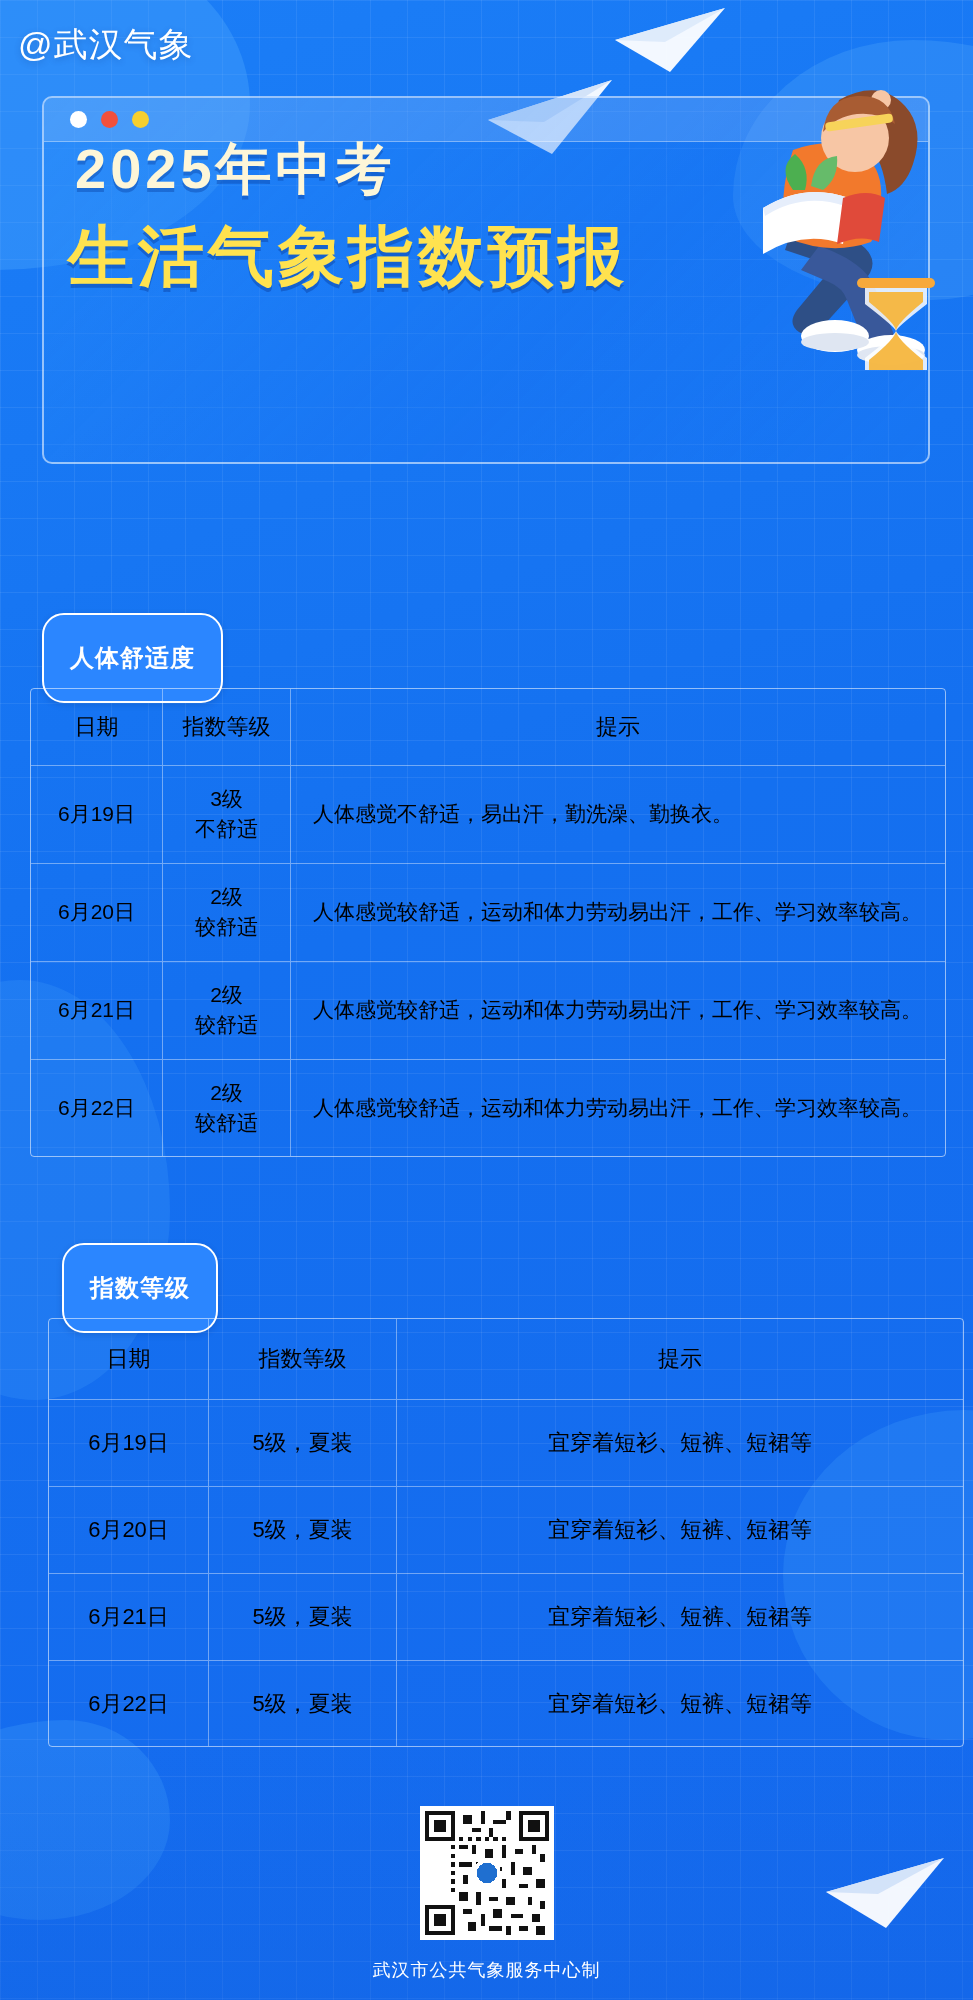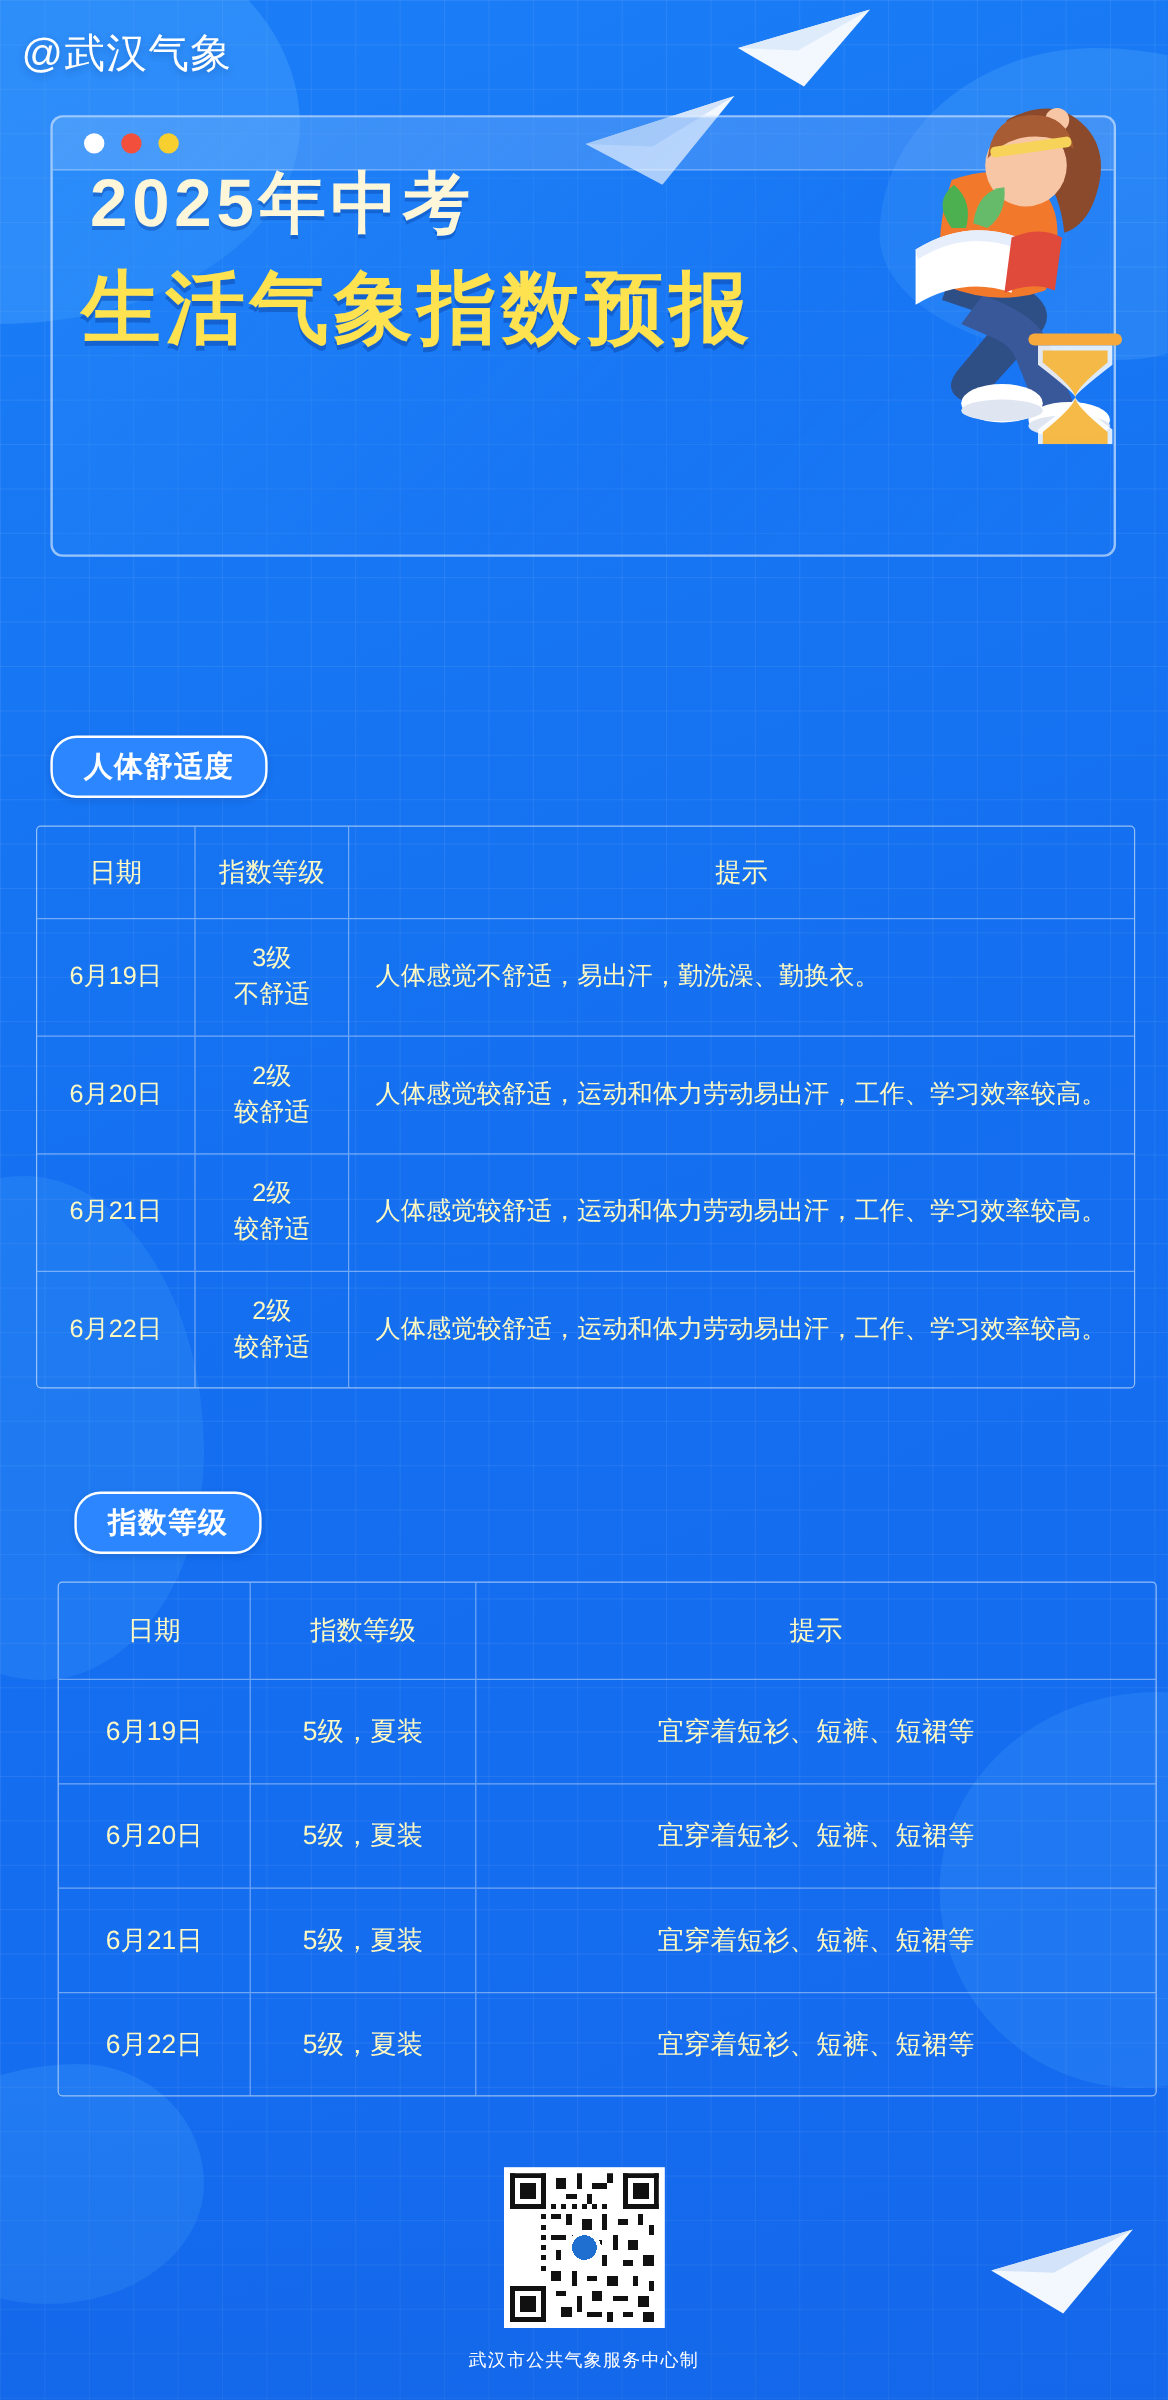--- a/index.html
+++ b/index.html
@@ -91,33 +91,33 @@
   .plane { position: absolute; }
 
   
   .chip {
     position: absolute;
     background: #2b86ff;
     border: 2px solid #ffffff;
     border-radius: 22px;
     color: #ffffff;
     font-size: 24px; font-weight: bold;
-    padding: 8px 26px;
+    padding: 27px 26px;
     letter-spacing: 1px;
     box-shadow: 0 2px 6px rgba(0,40,110,0.2);
   }
   #chip-comfort { left: 42px; top: 613px; }
   #chip-clothing { left: 62px; top: 1243px; }
 
   
   .table {
     position: absolute;
     border: 1px solid rgba(255,255,255,0.55);
     border-radius: 4px;
-    color: #fef9c3;
+    color: #000000;
   }
   #table-comfort { left: 30px; top: 688px; width: 916px; }
   #table-clothing { left: 48px; top: 1318px; width: 916px; }
 
   .trow { display: flex; border-bottom: 1px solid rgba(255,255,255,0.40); }
   .trow:last-child { border-bottom: none; }
   .thead .tcell { font-size: 22px; padding: 22px 8px; }
   .tcell {
     padding: 18px 10px;
     font-size: 21px;
@@ -139,21 +139,21 @@
 
   
   .qr {
     position: absolute; left: 50%; transform: translateX(-50%);
     top: 1806px; width: 134px; height: 134px;
     background: #ffffff; padding: 5px;
   }
   .qr-inner { width: 100%; height: 100%; }
   .footer-text {
     position: absolute; left: 0; right: 0; top: 1958px;
-    text-align: center; color: #ffffff; font-size: 15px; letter-spacing: 1px;
+    text-align: center; color: #ffffff; font-size: 18px; letter-spacing: 1px;
   }
 </style>
 </head>
 <body>
 
 <div class="bg-base"></div>
 <div class="bg-grid"></div>
 <div class="blob b1"></div>
 <div class="blob b2"></div>
 <div class="blob b3"></div>

